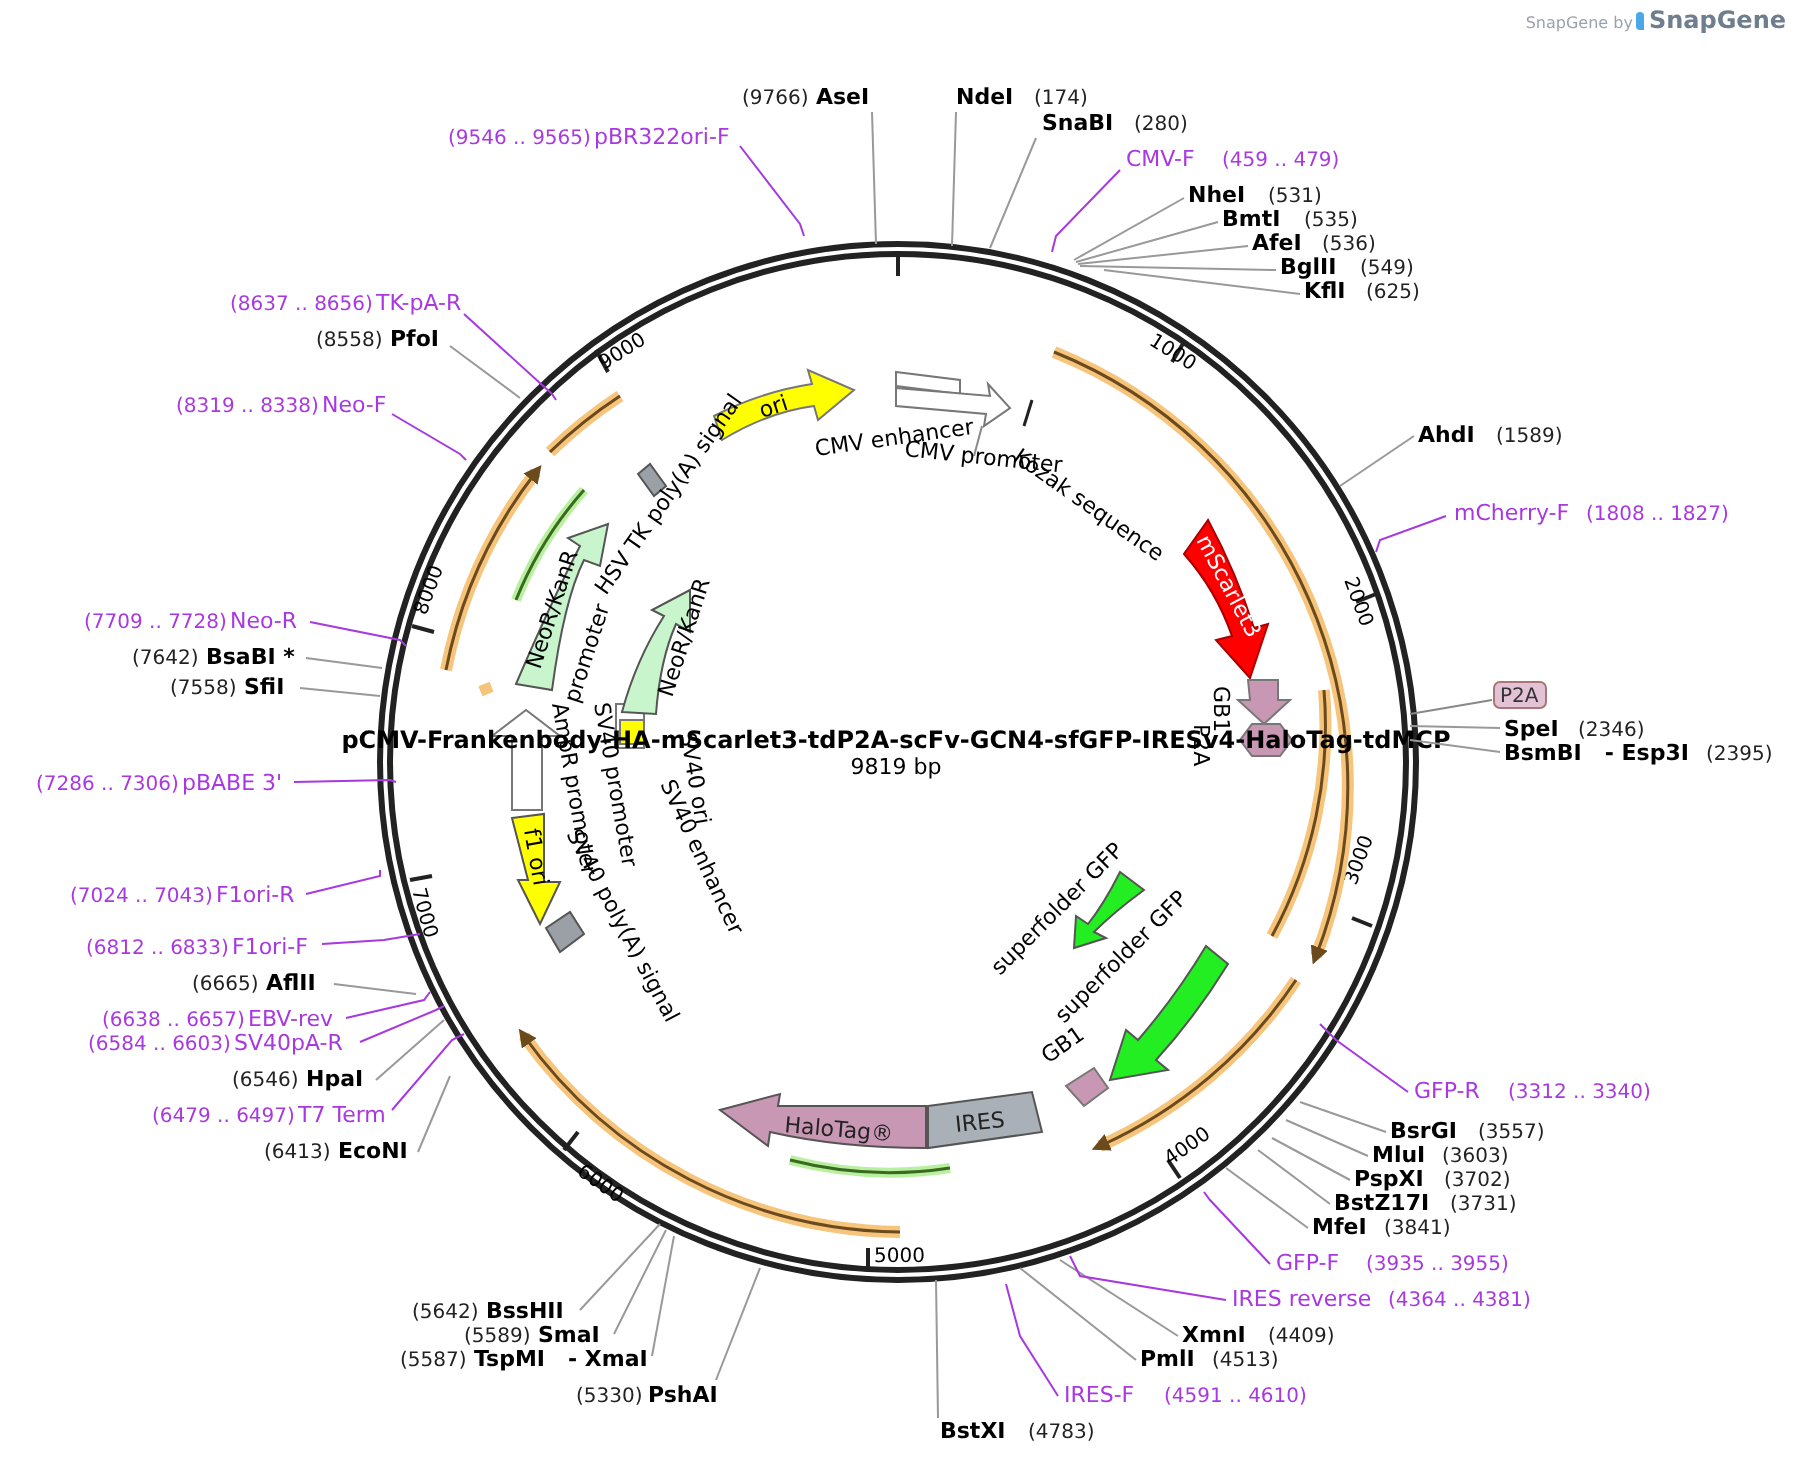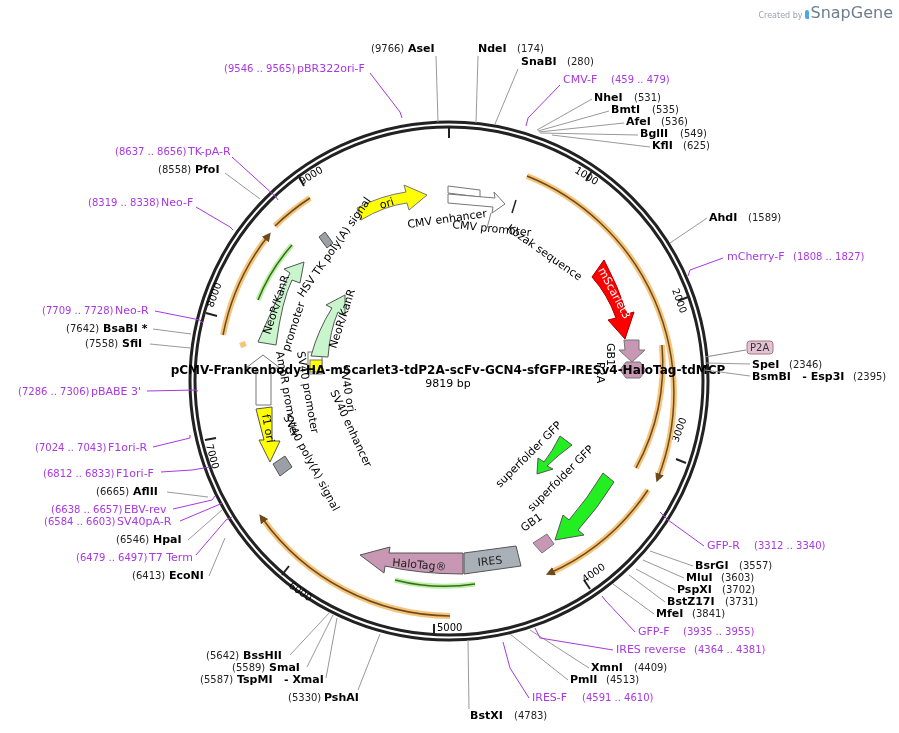--- a/index.html
+++ b/index.html
@@ -7,28 +7,28 @@
   #map { position:absolute; left:0; top:0; }
   .site-name { font-weight:bold; font-size:11px; fill:#000; }
   .site-pos { font-size:10px; fill:#222; }
   .primer-name { font-size:11px; fill:#a838e0; }
   .primer-pos { font-size:10px; fill:#a838e0; }
   .feat-label { font-size:11px; fill:#000; }
   .tick-label { font-size:10px; fill:#000; }
   .title { font-weight:bold; font-size:12px; fill:#000; }
   .bp { font-size:11px; fill:#000; }
   .credit { position:absolute; right:6px; top:3px; font-size:8px; color:#9aa3ad; }
-  .credit b { color:#6e7e8e; font-weight:normal; font-size:16px; }
+  .credit b { color:#6e7e8e; font-weight:bold; font-size:12px; }
   .credit .logo { display:inline-block; width:4px; height:9px; background:#4aa8e8; border-radius:2px 2px 0 2px; margin:0 2px -1px 2px; }
 </style>
 </head>
 <body>
 
 <div class="credit">
-  <span>Created by</span><span class="logo"></span><b>SnapGene</b>
+  <span>SnapGene by</span><span class="logo"></span><b>SnapGene</b>
 </div>
 
 <svg id="map" width="899" height="733" viewBox="0 0 899 733" xmlns="http://www.w3.org/2000/svg">
   <defs>
     <marker id="arrowO" markerWidth="6" markerHeight="6" refX="3" refY="3" orient="auto">
         <path d="M0,0 L6,3 L0,6 z" fill="#6b4a1e"></path>
       </marker>
   </defs>
 
   <g>

